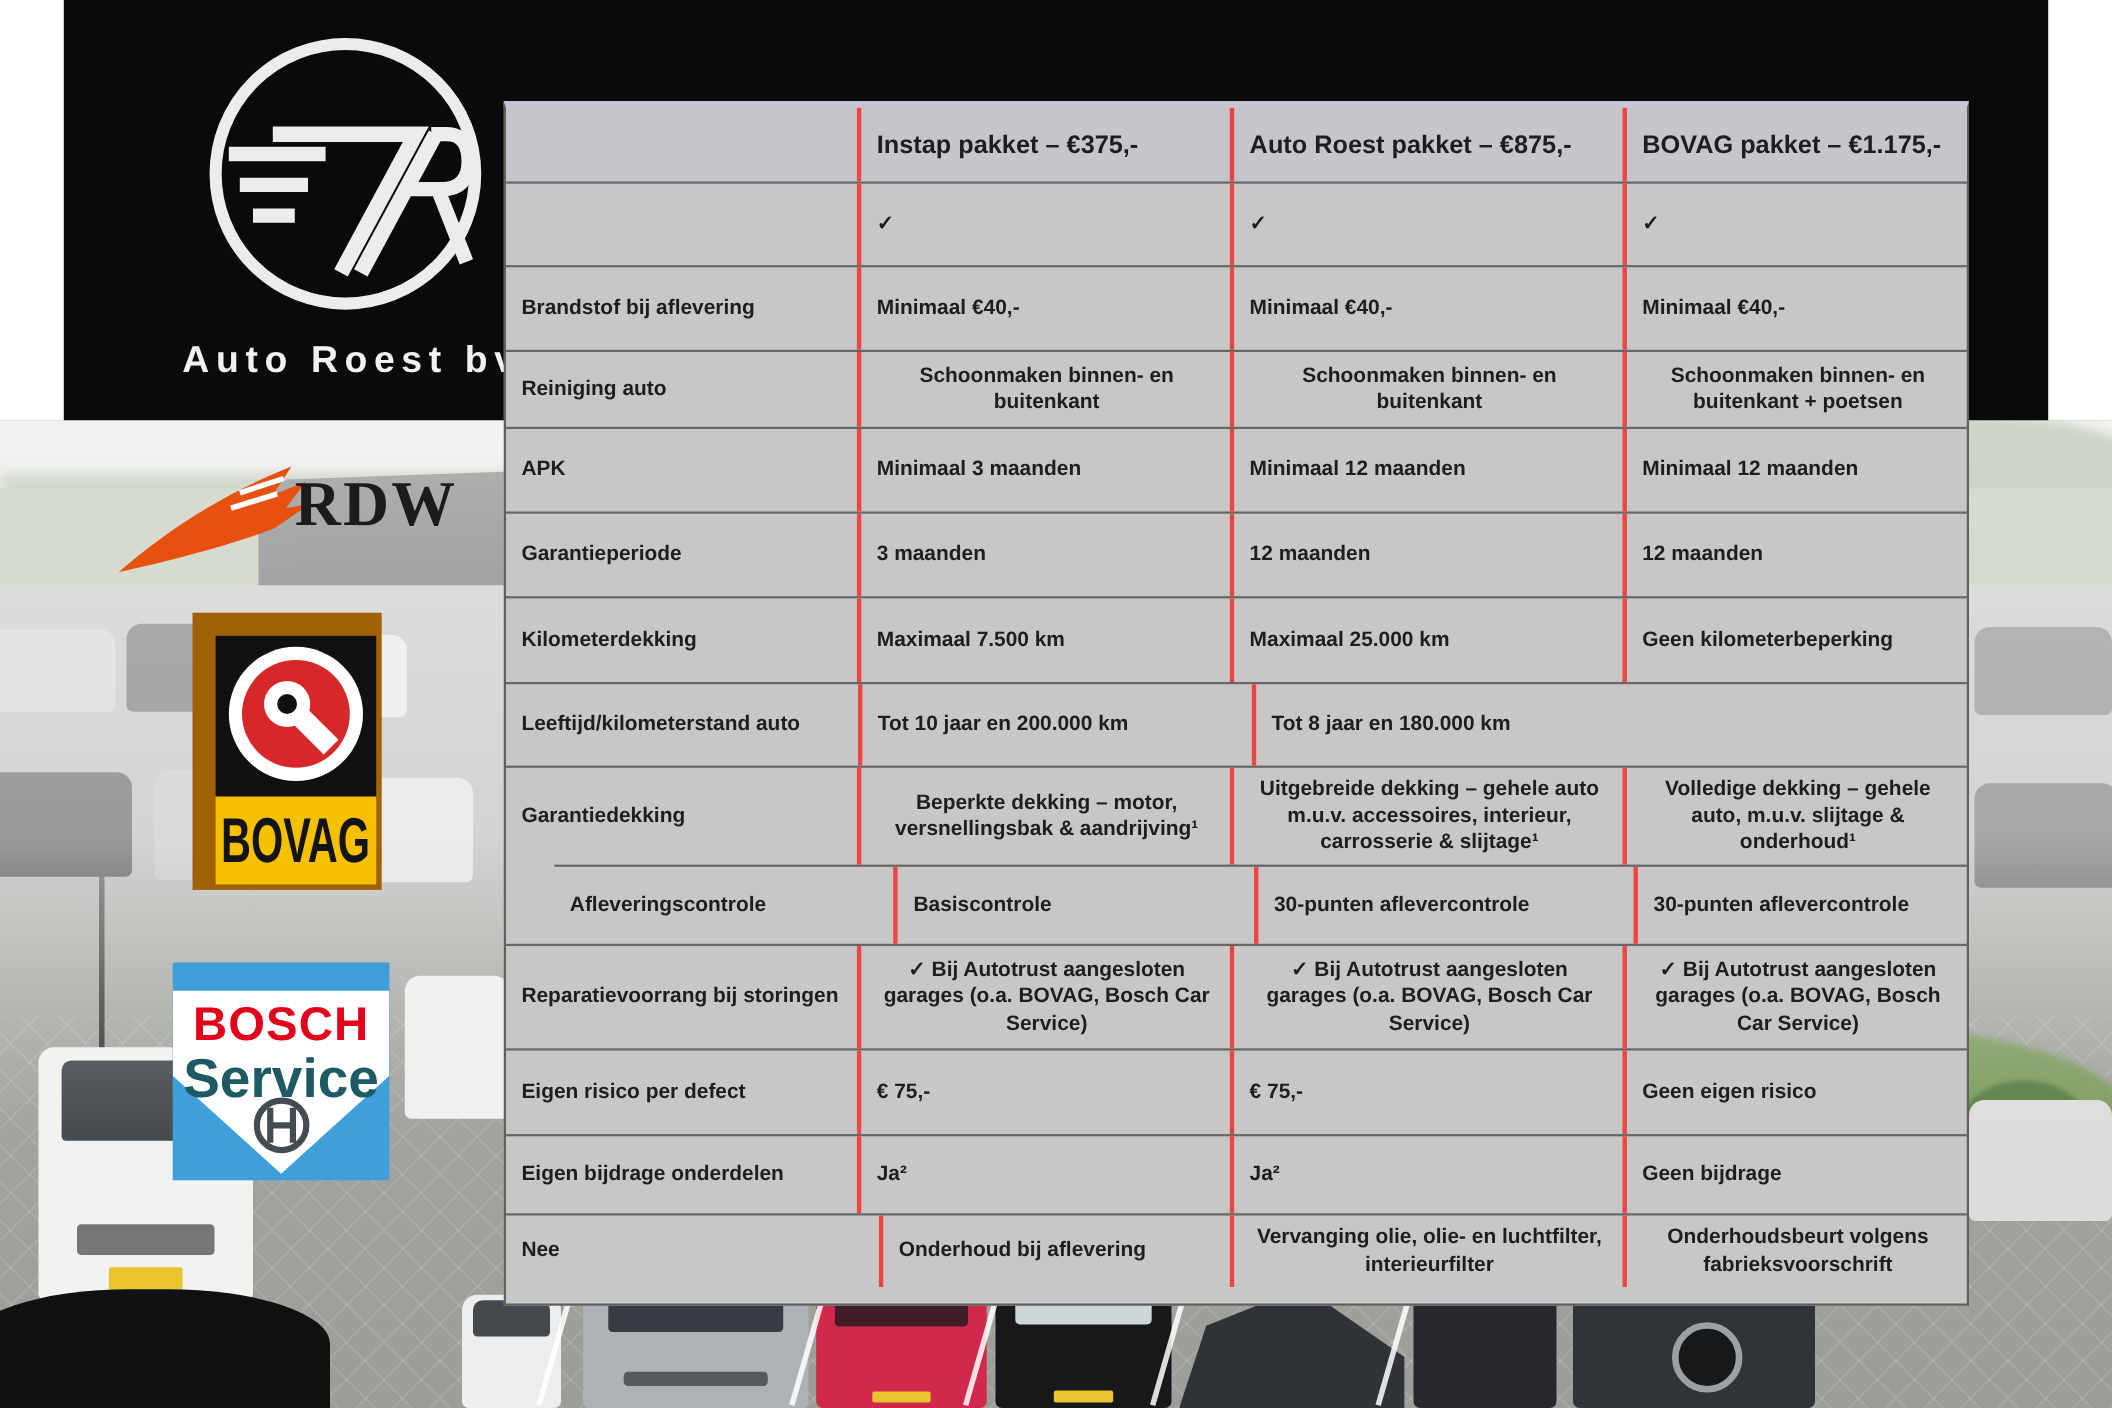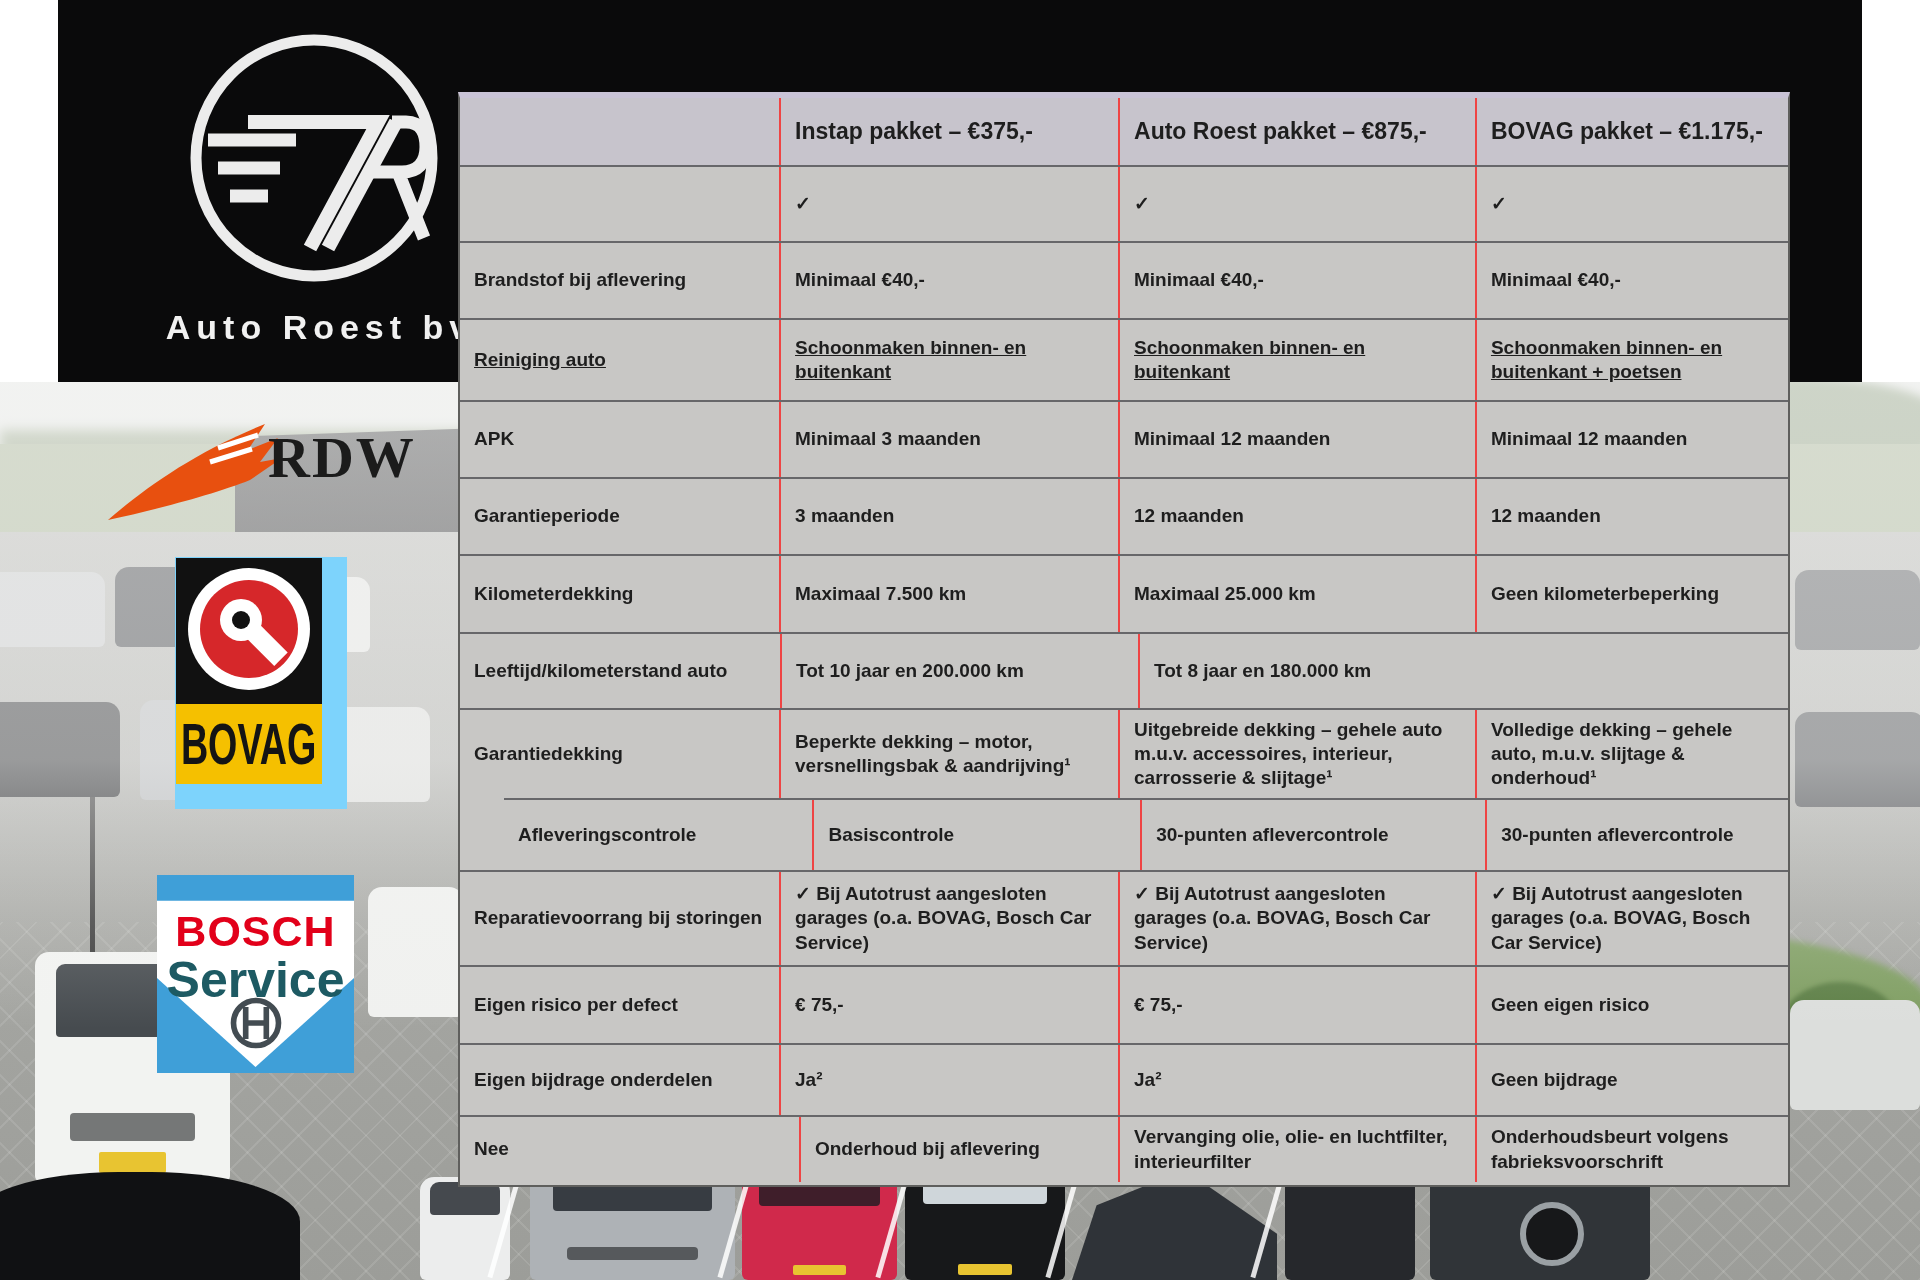--- a/index.html
+++ b/index.html
@@ -41,44 +41,44 @@
   .wheel{position:absolute;background:#17181a;border-radius:50%;border:6px solid #9aa0a4;box-sizing:border-box;}
   .hoodl{position:absolute;background:#101113;border-radius:45% 45% 0 0;}
   .wash{position:absolute;left:0;top:0;width:1920px;height:898px;
         background:linear-gradient(180deg,rgba(245,245,244,.62) 0,rgba(245,245,244,.55) 42%,rgba(245,245,244,.18) 60%,rgba(245,245,244,0) 72%);}
 
   
   .rdw{position:absolute;left:100px;top:408px;width:320px;height:120px;}
   .rdw svg{position:absolute;left:0;top:10px;}
   .rdw .rdwtxt{position:absolute;left:168px;top:16px;font-family:"Liberation Serif",serif;
                font-size:58px;font-weight:600;color:#1b1b1b;letter-spacing:2px;}
-  .bovag{position:absolute;left:175px;top:557px;width:172px;height:252px;background:#7dd3fc;box-sizing:border-box;padding:1px;}
+  .bovag{position:absolute;left:175px;top:557px;width:172px;height:252px;background:#a16207;box-sizing:border-box;padding:21px;}
   .bovag .btop{position:relative;width:146px;height:146px;background:#111111;}
   .bovag .byellow{width:146px;height:80px;background:#f5c000;display:flex;align-items:center;justify-content:center;}
   .bovag .btxt{font-size:46px;font-weight:800;color:#141414;letter-spacing:0px;transform:scale(.82,1.25);white-space:nowrap;}
   .bosch{position:absolute;left:157px;top:875px;width:197px;height:198px;background:#3f9fd8;}
   .shield{position:absolute;left:0;top:0;width:197px;height:198px;background:#ffffff;
           clip-path:polygon(0 13%,100% 13%,100% 52%,50% 97%,0 52%);}
   .boschred{position:absolute;left:0;top:32px;width:197px;text-align:center;color:#e2001a;
             font-size:43px;font-weight:800;letter-spacing:1px;}
   .boschteal{position:absolute;left:0;top:76px;width:197px;text-align:center;color:#1d5a63;
              font-size:50px;font-weight:700;}
   .armature{position:absolute;left:69px;top:118px;}
 
   
   .pkg-table{position:absolute;left:458px;top:92px;width:1332px;height:1095px;box-sizing:border-box;
              background:#c8c7c5;border:2px solid #5f5f5d;border-top:6px solid #c9c3d6;color:#1e1e1e;}
   .trow{display:flex;box-sizing:border-box;border-top:2px solid #67676a;}
   .trow.r0{border-top:none;background:#c7c4cc;}
   .cell{box-sizing:border-box;display:flex;align-items:center;padding:4px 12px 4px 14px;
         font-weight:700;font-size:19px;line-height:1.28;}
-  .cell+.cell{border-left:2px solid #ef4444;}
+  .cell+.cell{border-left:4px solid #ef4444;text-align:center;}
   .c0{width:320px;}.c1{width:340px;}.c2{width:358px;}.c3{width:314px;}
   .th{font-size:23px;}
-  .h0{height:67px;}.h1{height:76px;}.h2{height:77px;}.h3{height:82px;text-decoration:underline;}.h4{height:77px;}
+  .h0{height:67px;}.h1{height:76px;}.h2{height:77px;}.h3{height:70px;}.h4{height:77px;}
   .h5{height:77px;}.h6{height:78px;}.h7{height:76px;}.h8{height:90px;}.h9{height:72px;margin-left:44px;}
   .h10{height:95px;}.h11{height:78px;}.h12{height:72px;}.h13{height:67px;}
 </style>
 </head>
 <body>
 
 <div class="stage">
 
   <div class="photo">
     <div class="sky"></div>

